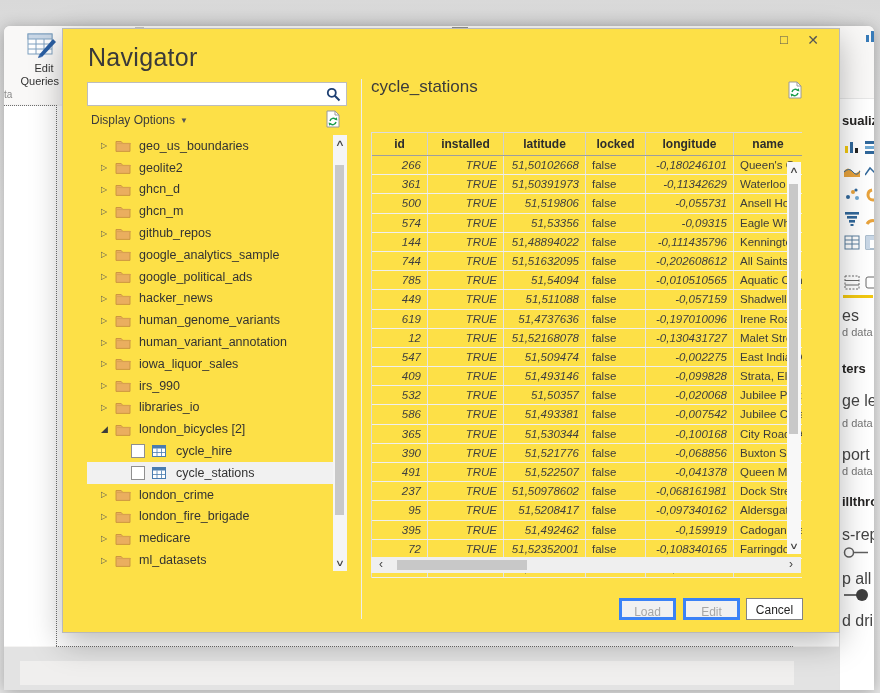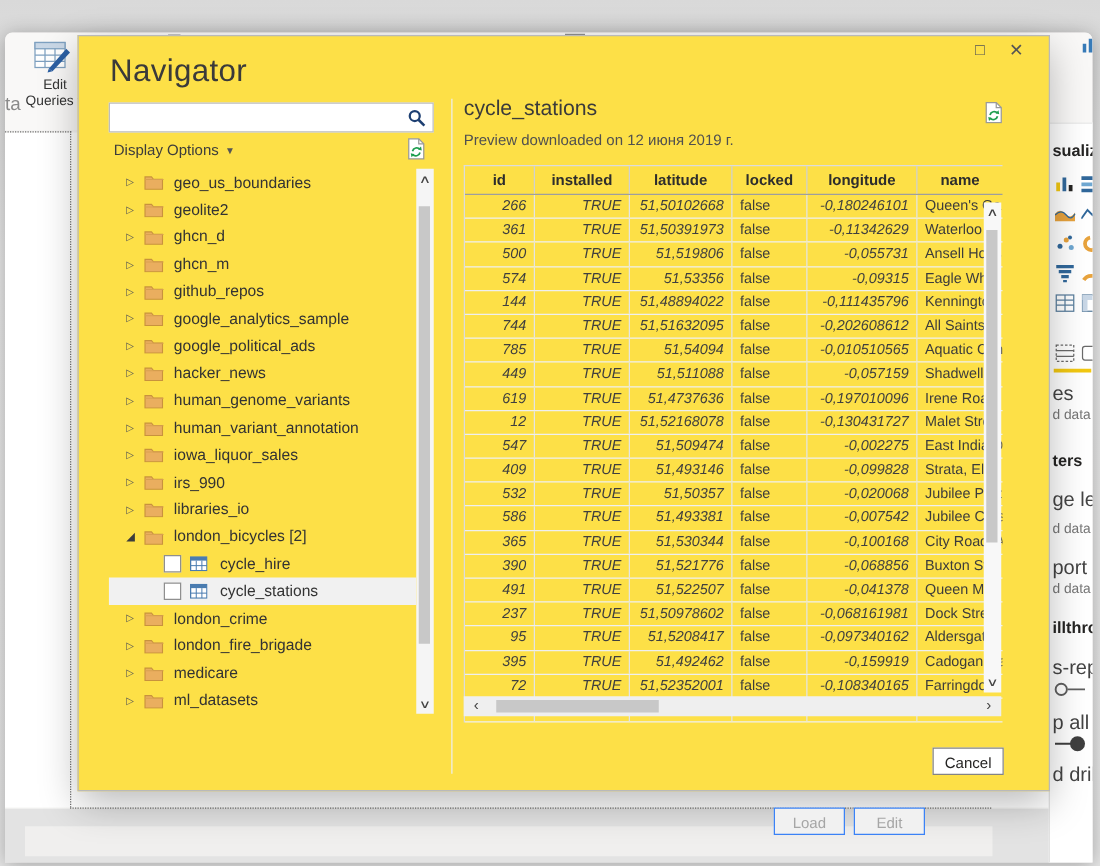--- a/index.html
+++ b/index.html
@@ -11,21 +11,21 @@
   }
   .abs{position:absolute;}
   
   #app-window{
     left:4px;top:26px;width:870px;height:664px;background:#f5f4f3;
     border-radius:6px 6px 0 0;box-shadow:0 2px 16px rgba(0,0,0,.30);overflow:hidden;
   }
   #ribbon{left:0;top:0;width:870px;height:78px;background:#f9f8f7;}
   .ribbon-label{font-size:11px;color:#444;white-space:nowrap;}
   #edit-queries-label{left:14px;top:36px;width:52px;text-align:center;font-size:11px;color:#333;line-height:13px;}
-  #ribbon-group-fragment{left:0px;top:49px;font-size:15px;color:#8a8a8a;}
+  #ribbon-group-fragment{left:0px;top:63px;font-size:10px;color:#8a8a8a;}
   .ghost-icon{opacity:.95;}
   #canvas-area{left:0;top:80px;width:835px;height:540px;background:#ffffff;}
   .dotted{border:0;}
   #dot-h1{left:0;top:79px;width:53px;height:0;border-top:1px dotted #6e6e6e;}
   #dot-v{left:52px;top:79px;width:0;height:541px;border-left:1px dotted #6e6e6e;}
   #dot-bottom{left:52px;top:620px;width:737px;height:0;border-top:1px dotted #6e6e6e;}
   #bottom-band{left:0;top:621px;width:870px;height:43px;background:#e3e3e3;}
   #bottom-strip{left:16px;top:635px;width:774px;height:24px;background:#f0efee;}
   
   #right-panel{left:835px;top:72px;width:35px;height:592px;background:#ffffff;
@@ -79,21 +79,21 @@
   .tbl-row{display:grid;grid-template-columns:56px 76px 82px 60px 88px 68px;height:18.2px;border-bottom:1px solid #efefef;}
   .tbl-row .c{font-size:11.5px;color:#3c3c3c;line-height:18px;padding:0 6px;border-right:1px solid #e4e4e4;overflow:hidden;white-space:nowrap;box-sizing:border-box;}
   .tbl-row .c:last-child{border-right:0;}
   .tbl-row .c.num{text-align:right;font-style:italic;color:#3f3f3f;}
   #table-vscroll{left:724px;top:133px;height:392px;background:#f8f8f8;}
   #table-hscroll{left:308px;top:528px;width:430px;height:16px;background:#efefef;}
   .sb-harrow{position:absolute;top:0;width:16px;height:16px;text-align:center;font-size:12px;color:#444;line-height:15px;cursor:default;}
   #hthumb{position:absolute;left:26px;top:3px;width:130px;height:10px;background:#c8c8c8;}
   
   .dlg-btn{position:absolute;top:569px;width:57px;height:22px;font-size:12px;font-family:inherit;text-align:center;line-height:22px;box-sizing:border-box;cursor:default;}
-  .dlg-btn.disabled{background:#f1f1f1;color:#a6a6a6;border:1px solid #3b82f6;margin-top:48px;}
+  .dlg-btn.disabled{background:#f1f1f1;color:#a6a6a6;border:3px solid #3b82f6;}
   #load-btn{left:556px;}
   #edit-btn{left:620px;}
   #cancel-btn{left:683px;background:#fff;border:1px solid #848484;color:#252423;}
 </style>
 </head>
 <body>
 
 <div class="abs" id="app-window">
 
   <div class="abs" id="ribbon">
@@ -489,21 +489,20 @@
 
   <div class="abs sb-v" id="tree-scrollbar">
     <div class="sb-arrow" style="top:0;">∧</div>
     <div class="sb-thumb" style="top:30px;height:350px;"></div>
     <div class="sb-arrow" style="bottom:0;">∨</div>
   </div>
 
   <div class="abs" id="pane-divider"></div>
 
   <div class="abs" id="preview-title">cycle_stations</div>
-  <div class="abs" id="preview-subtitle">Preview downloaded on 12 июня 2019 г.</div>
   <div class="abs refresh-icon" id="preview-refresh">
     <svg width="16" height="18">
         <path d="M2 1 h8 l4 4 v12 h-12 z" fill="#fff" stroke="#9a9a9a"></path>
         <path d="M10 1 v4 h4" fill="none" stroke="#9a9a9a"></path>
         <path d="M5 11 a3.4 3.4 0 0 1 6 -1.4" fill="none" stroke="#1E9E4F" stroke-width="1.4"></path>
         <polygon points="11.8,7.2 12.4,10.4 9.4,9.6" fill="#1E9E4F"></polygon>
         <path d="M11 12 a3.4 3.4 0 0 1 -6 1.4" fill="none" stroke="#1E9E4F" stroke-width="1.4"></path>
         <polygon points="4.2,15.8 3.6,12.6 6.6,13.4" fill="#1E9E4F"></polygon>
       </svg>
   </div>

